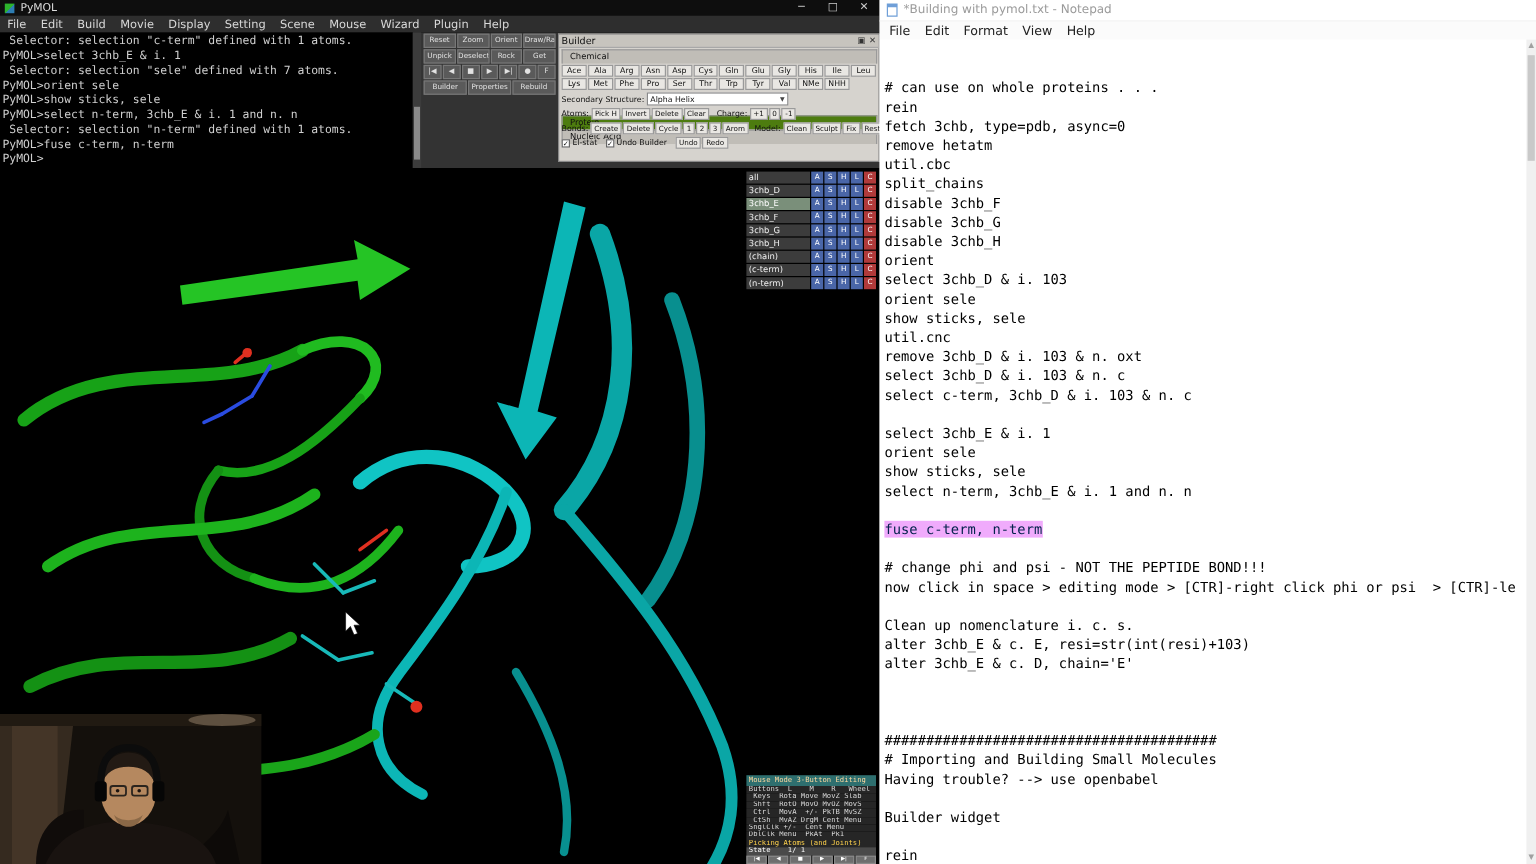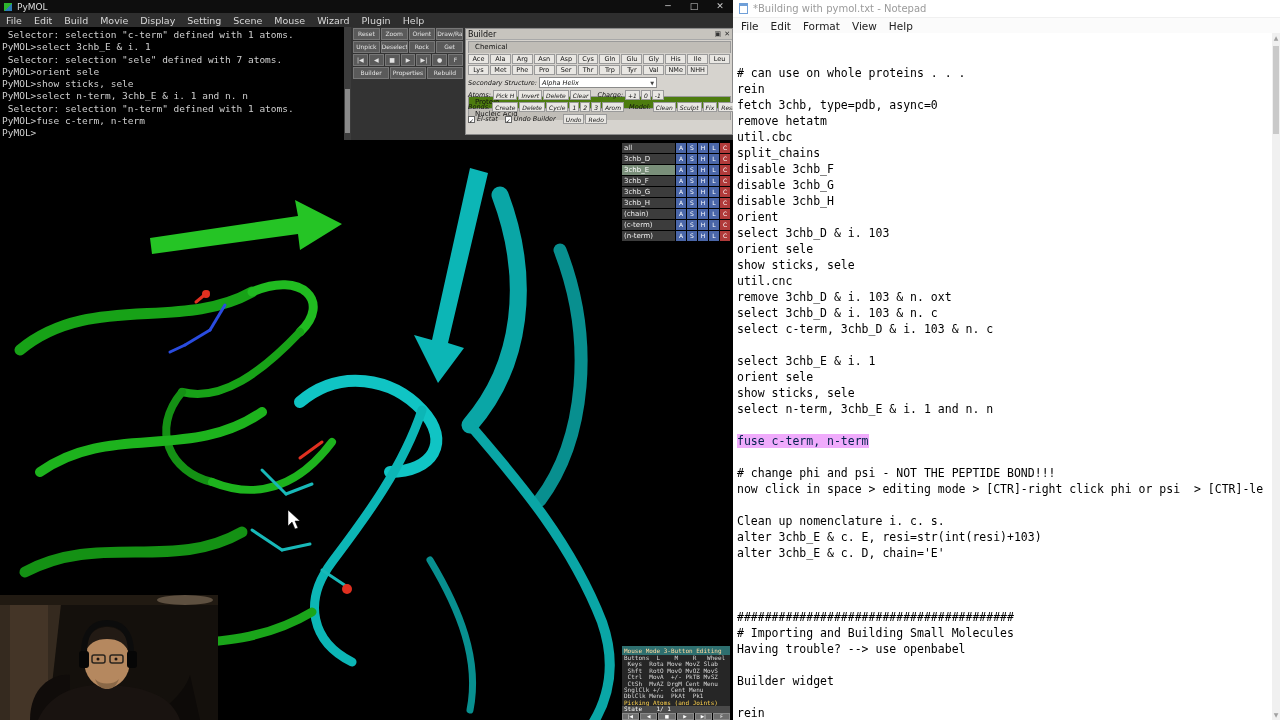--- a/index.html
+++ b/index.html
@@ -36,21 +36,21 @@
   .builder-titlebar { height:11px; background:#c7c4be; display:flex; align-items:center;
                       font-size:8px; padding:0 2px; border-bottom:1px solid #a8a8a8; }
   .builder-title-icons { margin-left:auto; display:flex; gap:3px; font-size:7px; color:#333; }
   .builder-tabs { display:flex; height:12px; padding-left:2px; margin-top:1px;flex-direction:column; }
   .tab { padding:0 6px; line-height:11px; background:#c0bdb7; border:1px solid #9a9a9a;
          border-bottom:none; margin-right:1px; font-size:7px; }
   .tab.active { background:#4d7c0f; font-weight:normal;margin-top:43px; }
   .res-grid { display:grid; grid-template-columns:repeat(12,1fr); gap:1px; padding:1px 2px 0 2px; }
   .res-btn { background:#e9e7e3; border:1px solid #9a9a9a; font-size:6.5px; height:10px;
              line-height:9px; text-align:center; overflow:hidden; }
-  .b-row { display:flex; align-items:center; padding:2px 2px 0 2px; gap:2px;font-style:italic; }
+  .b-row { display:flex; align-items:center; padding:2px 2px 0 2px; gap:2px; }
   .b-label { font-size:6.5px; white-space:nowrap; }
   .btn-group { display:flex; gap:1px; }
   .small-btn { background:#e9e7e3; border:1px solid #9a9a9a; font-size:6px; height:10px;
                line-height:9px; padding:0 2px; white-space:nowrap; }
   .dropdown { width:118px; height:11px; background:#fff; border:1px solid #8a8a8a; font-size:6.5px;
               display:flex; align-items:center; justify-content:space-between; padding:0 2px; }
   .dd-arrow { font-size:5px; color:#444; }
   .cb-wrap { display:flex; align-items:center; gap:2px; font-size:6.5px; margin-right:5px; }
   .cb-box { width:7px; height:7px; background:#fff; border:1px solid #666; font-size:6px;
             line-height:7px; text-align:center; color:#111; }

